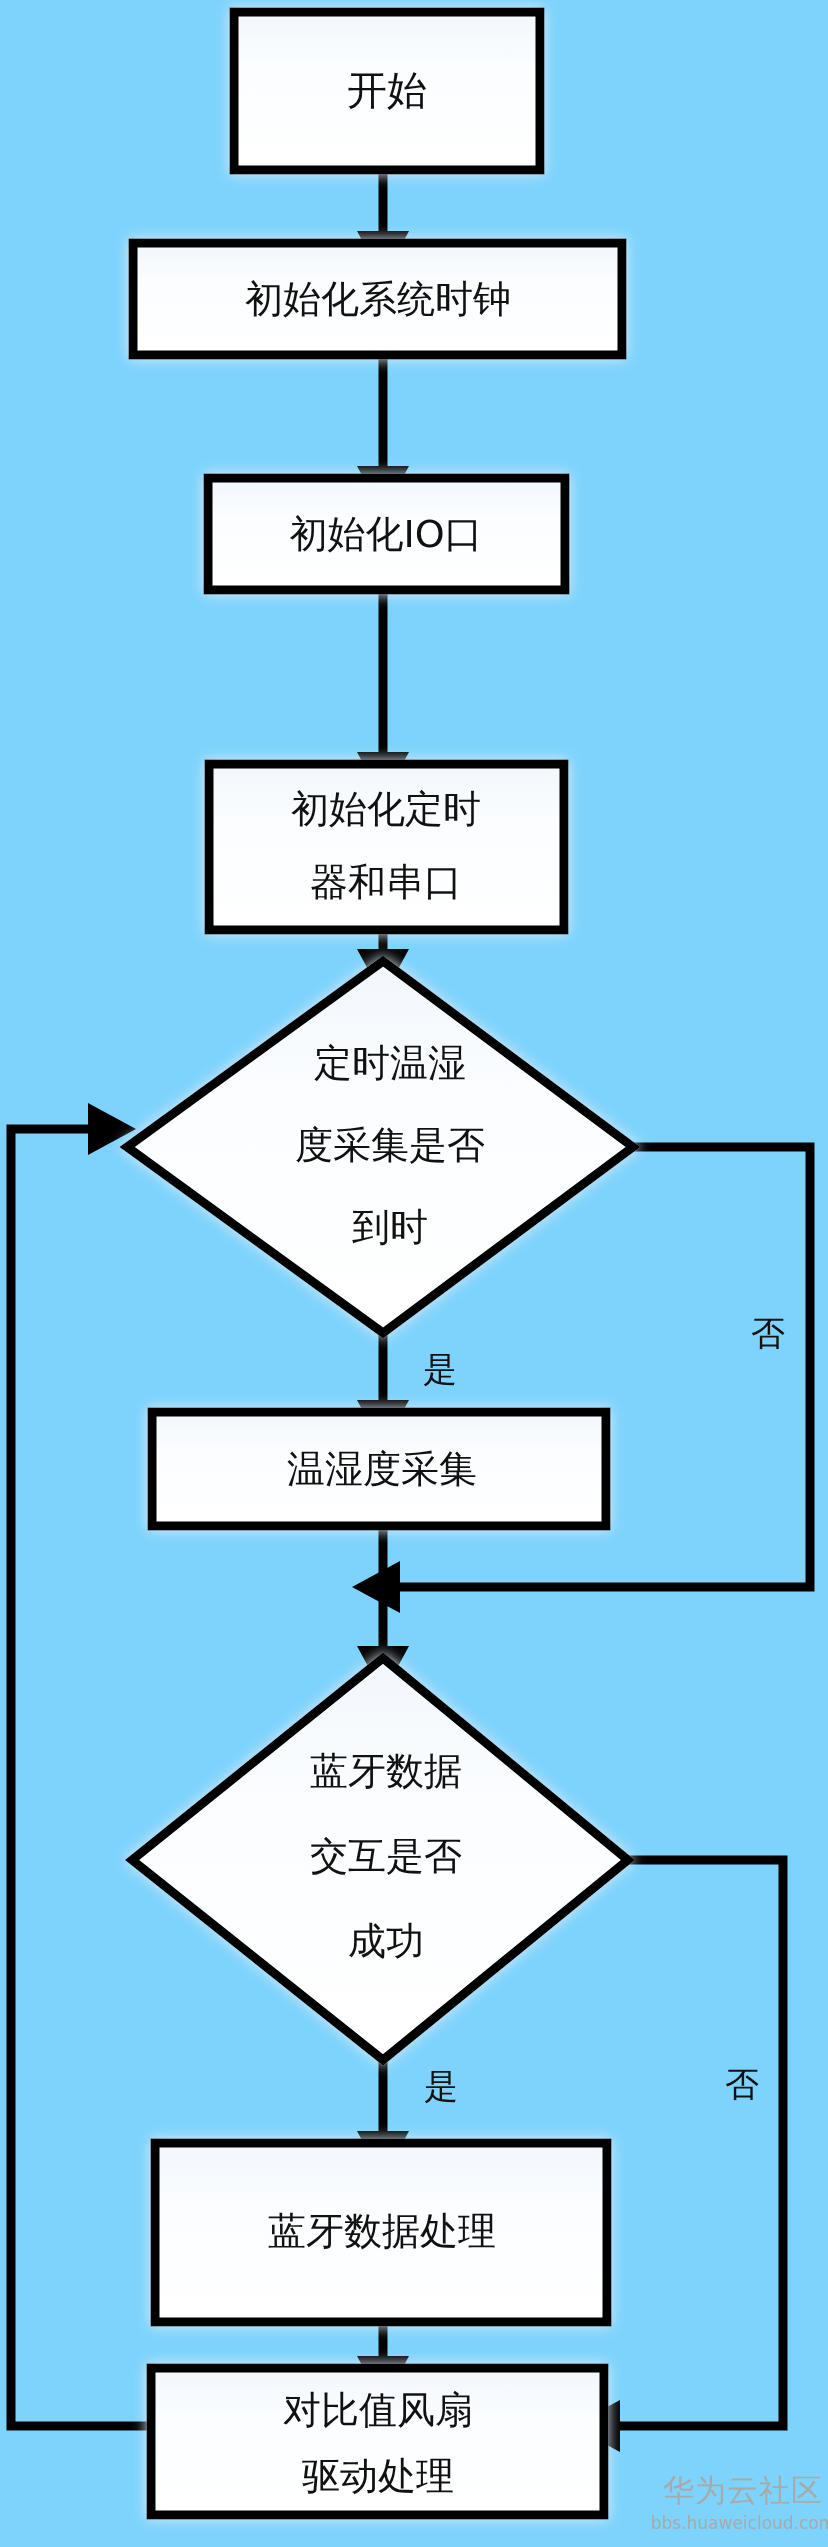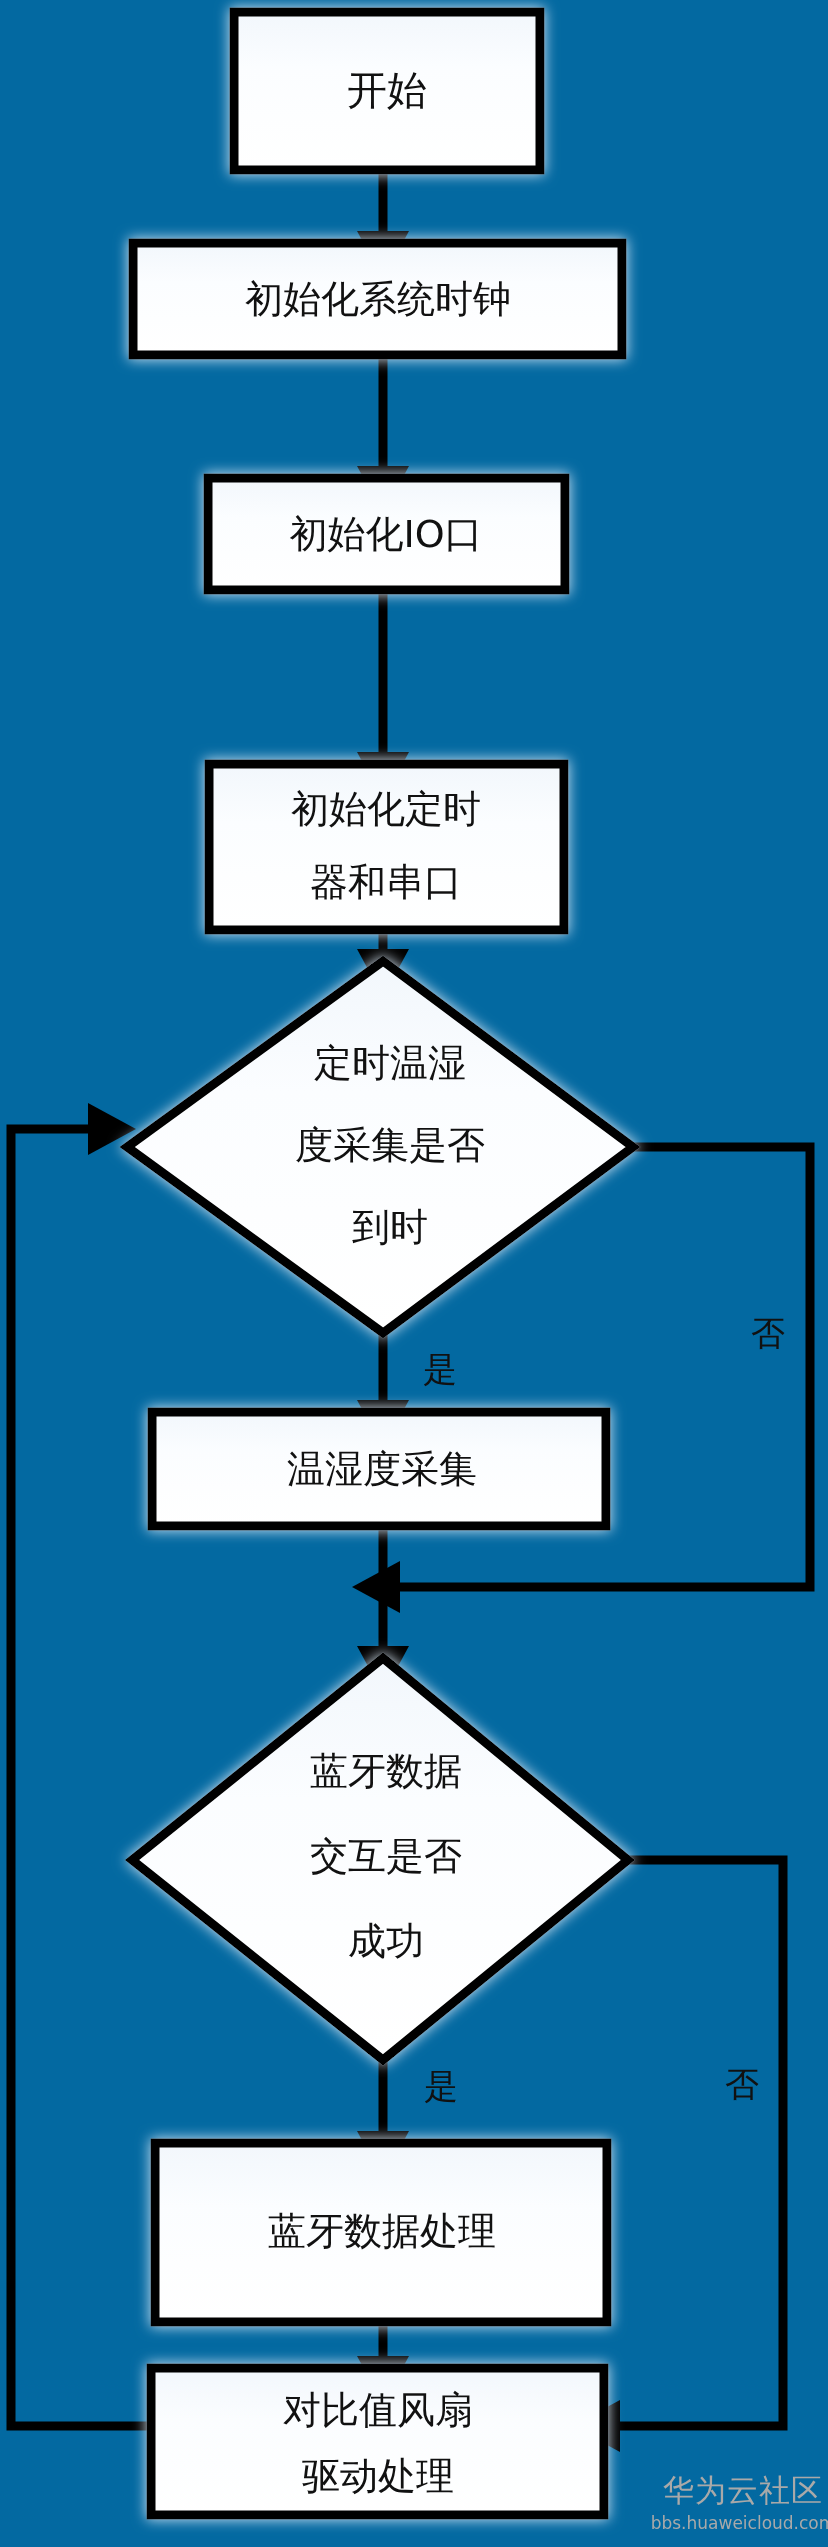--- a/index.html
+++ b/index.html
@@ -5,21 +5,21 @@
 <style>
   html,body{margin:0;padding:0;background:#ffffff;}
   body{
     font-family:"DejaVu Sans","Liberation Sans",sans-serif;
     -webkit-font-smoothing:antialiased;
   }
   #page{
     position:relative;
     width:828px;
     height:2547px;
-    background:#0369a1;
+    background:#7dd3fc;
     overflow:hidden;
   }
   svg#flow{
     position:absolute;
     left:0; top:0;
     width:828px; height:2547px;
     display:block;
   }
   .node-text{
     font-family:"DejaVu Sans","Liberation Sans",sans-serif;

